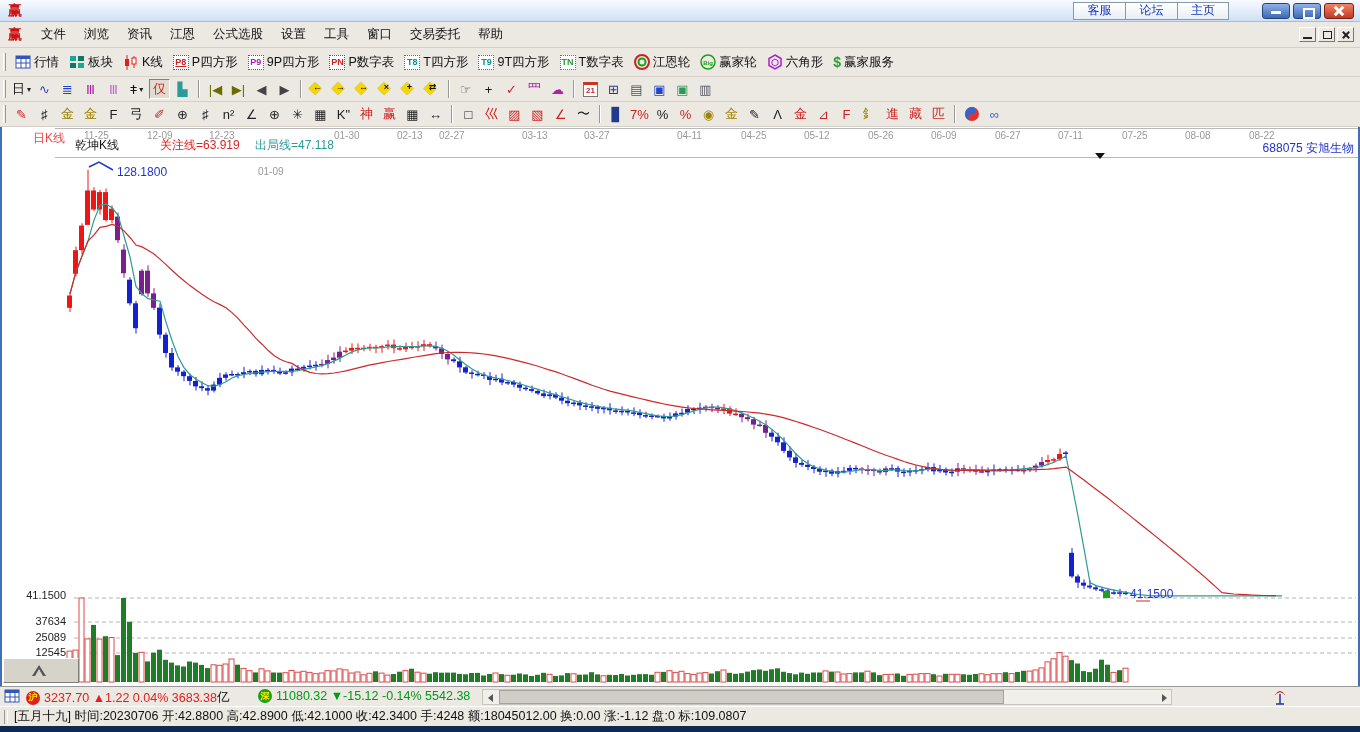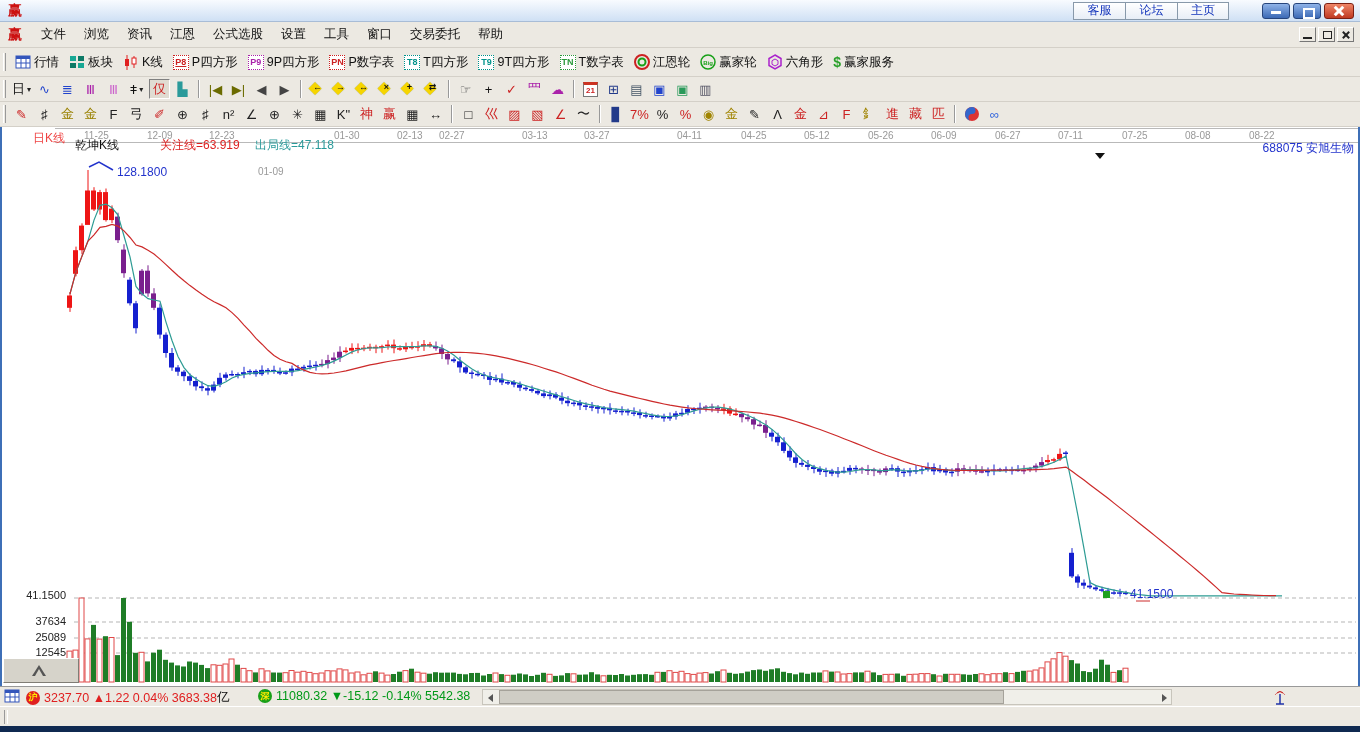--- a/index.html
+++ b/index.html
@@ -60,21 +60,21 @@
 .dd { font-size: 8px; color: #222; margin-left: 2px; }
 .dia { position: relative; width: 18px; height: 18px; display:inline-block; }
 .dia b { position: absolute; left: 0; top: -3px; font-size: 17px; color: #f6d500; text-shadow: 0 0 1px #9a8; font-weight: normal; }
 .dia i { position: absolute; left: 0; width: 18px; top: 2px; text-align: center; font-size: 9px; font-style: normal; color: #111; font-weight: bold; }
 .cal { width: 15px; height: 15px; border: 1px solid #777; border-top: 3px solid #cc3322; background: #fff;
   font-size: 8px; font-weight: bold; color: #cc2222; display: inline-flex; align-items: center; justify-content: center; }
 
 
 #chartarea { position: absolute; left: 0; top: 127px; width: 1360px; height: 559px; background: #fff; }
 #chart-svg { position: absolute; left: 0; top: 0; }
-.datebar { position: absolute; left: 55px; top: 1px; width: 1304px; height: 15px;
+.datebar { position: absolute; left: 55px; top: 1px; width: 1304px; height: 30px;
   border-top: 1px solid #b9b9b9; border-bottom: 1px solid #b9b9b9; }
 .datelbl { position: absolute; top: 1px; font-size: 10px; color: #999; }
 .ann { position: absolute; font-size: 12px; white-space: nowrap; }
 .vlbl { position: absolute; width: 60px; text-align: right; font-size: 11px; color: #222; }
 .tri-btn { position: absolute; left: 3px; top: 531px; width: 76px; height: 25px; background: #d6d3ca;
   border: 1px solid; border-color: #fff #807d75 #807d75 #fff; cursor: pointer; }
 .tri-btn::after { content:""; position: absolute; left: 28px; top: 6px; width: 0; height: 0;
   border-left: 7px solid transparent; border-right: 7px solid transparent; border-bottom: 11px solid #555; }
 .tri-btn::before { content:""; position: absolute; left: 31px; top: 10px; width: 0; height: 0; z-index: 2;
   border-left: 4px solid transparent; border-right: 4px solid transparent; border-bottom: 7px solid #d6d3ca; }
@@ -967,15 +967,16 @@
         <line x1="3" y1="15" x2="11" y2="15" stroke="#2233aa" stroke-width="1.5"></line>
         <path d="M4 4 Q7 1 10 4" stroke="#cc2222" fill="none"></path>
         <path d="M2 6 Q7 -1 12 6" stroke="#cc2222" fill="none" opacity="0.6"></path>
       </svg>
       <span>收688075分笔</span>
     </span>
   </div>
 
   <div class="statusbar">
     <span class="sb-grip"></span>
+    <span class="status-text">[五月十九] 时间:20230706 开:42.8800 高:42.8900 低:42.1000 收:42.3400 手:4248 额:18045012.00 换:0.00 涨:-1.12 盘:0 标:109.0807</span>
   </div>
   <div class="bottomstrip"></div>
 </div>
 
 </body></html>

